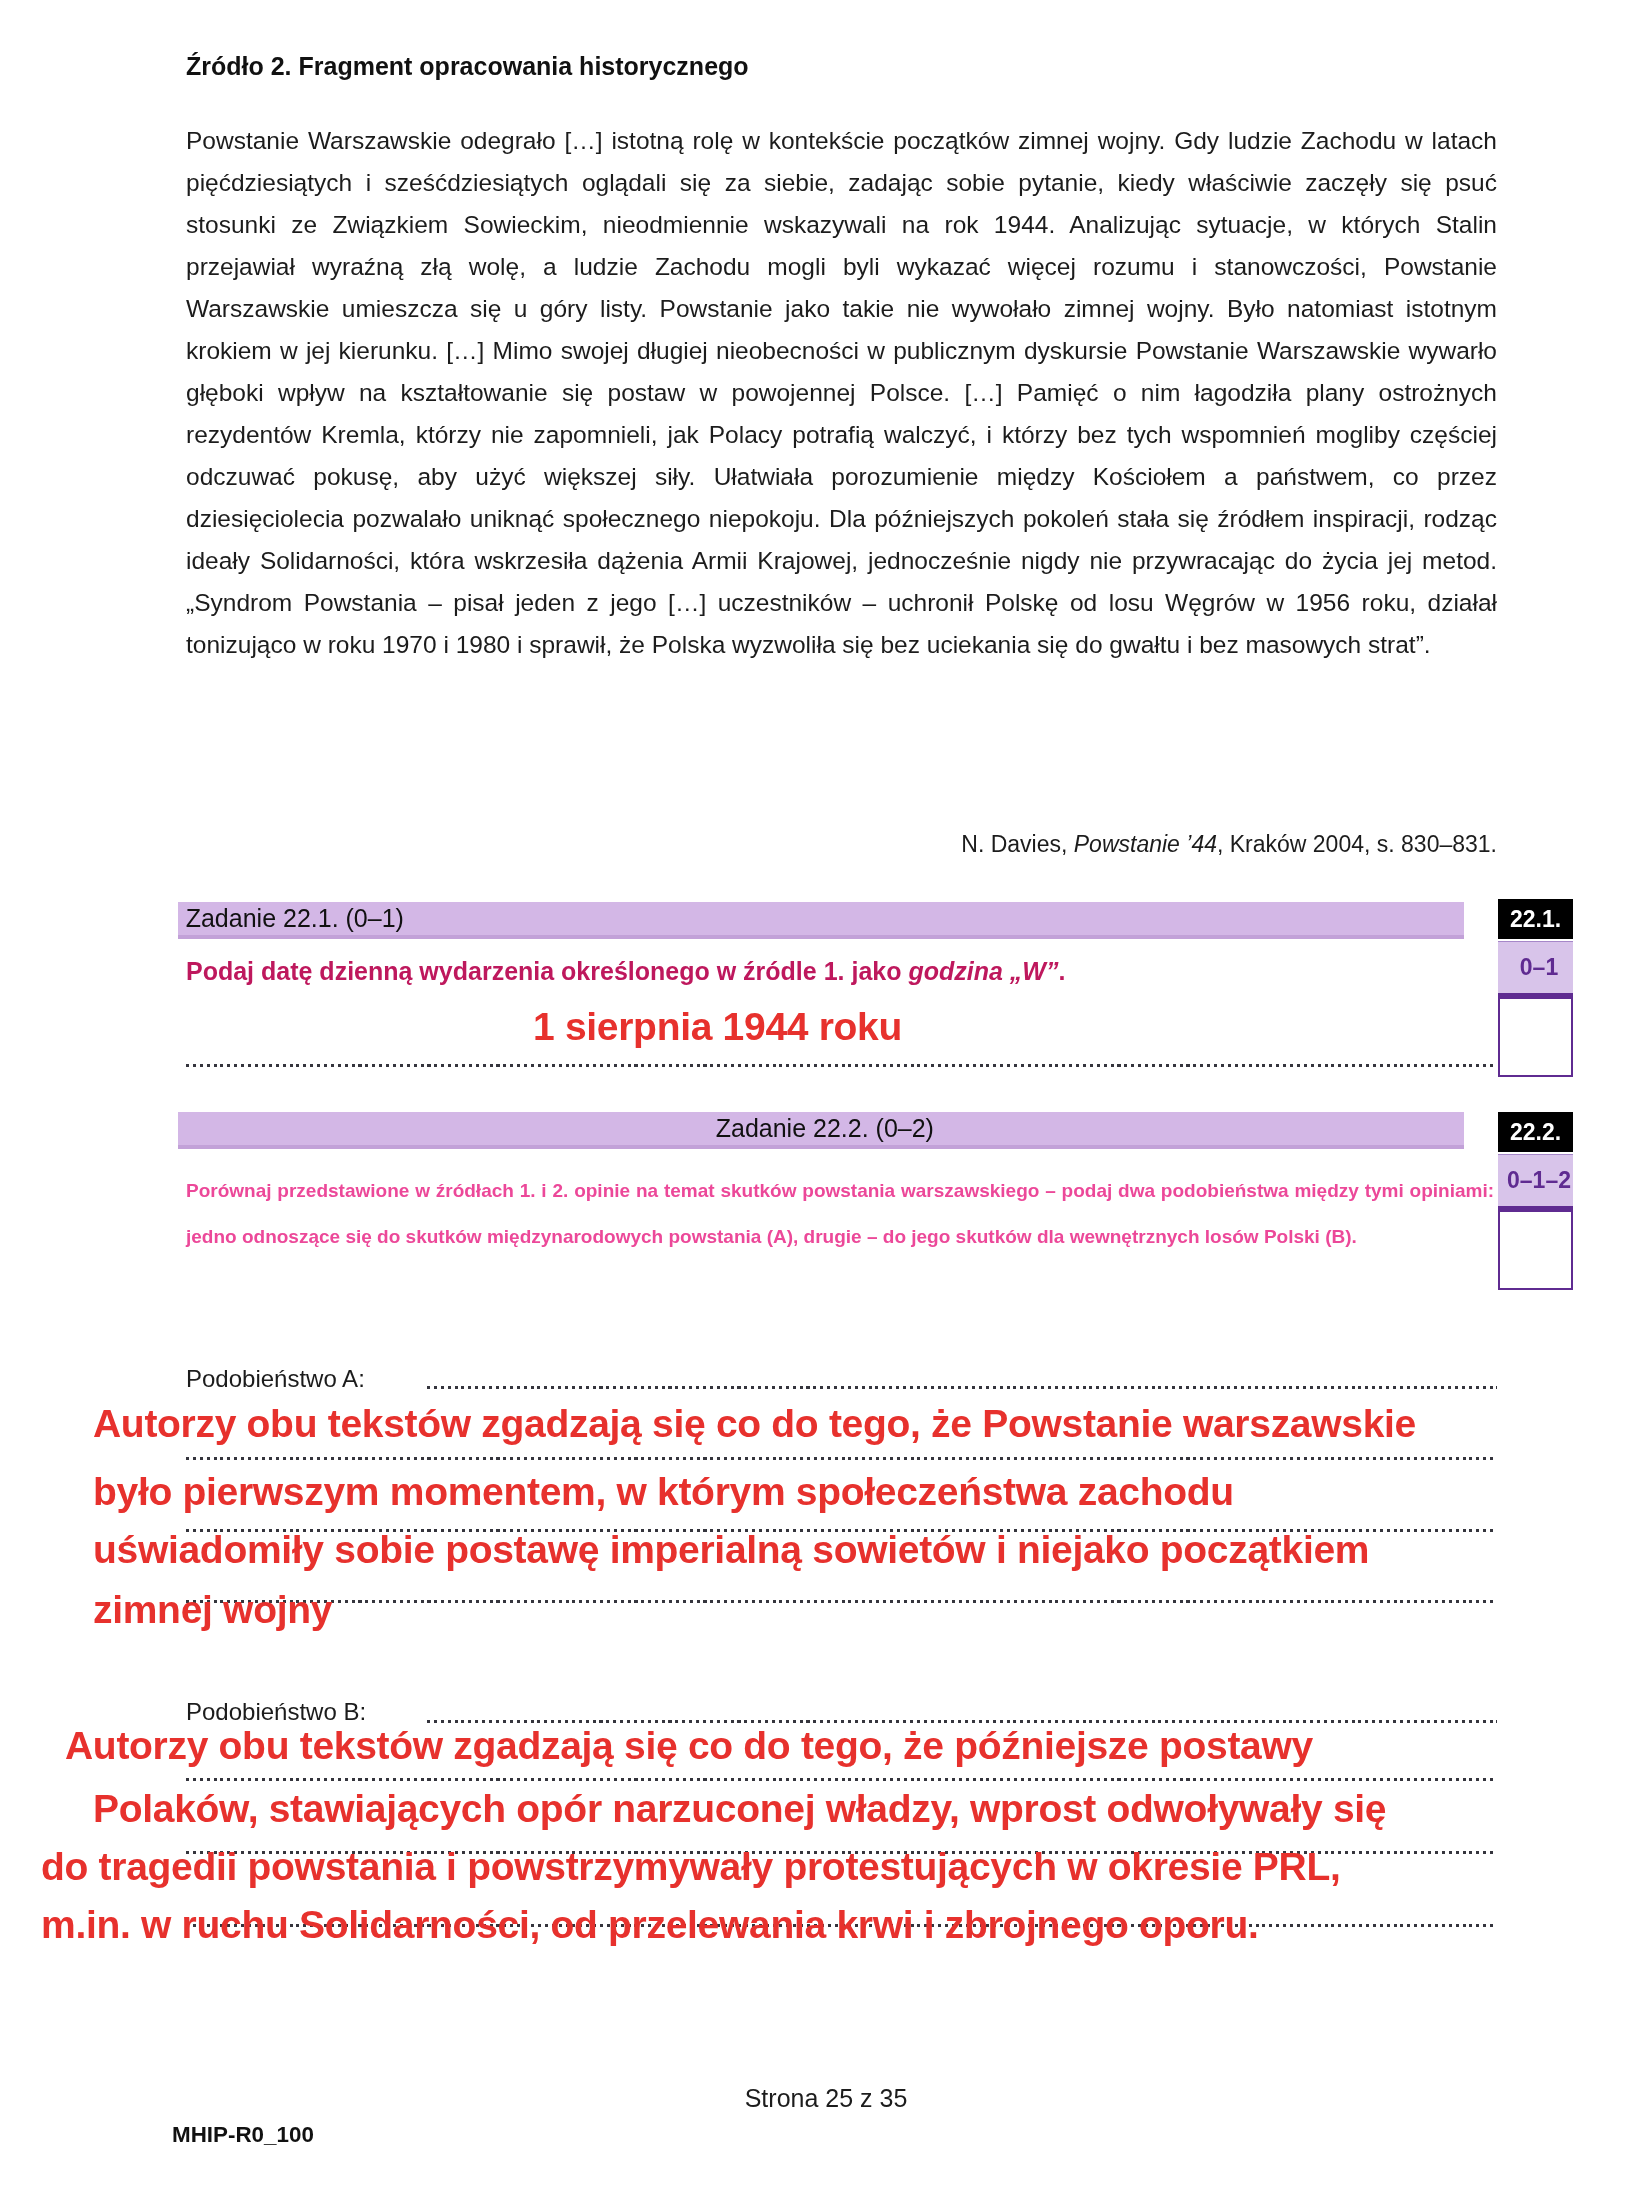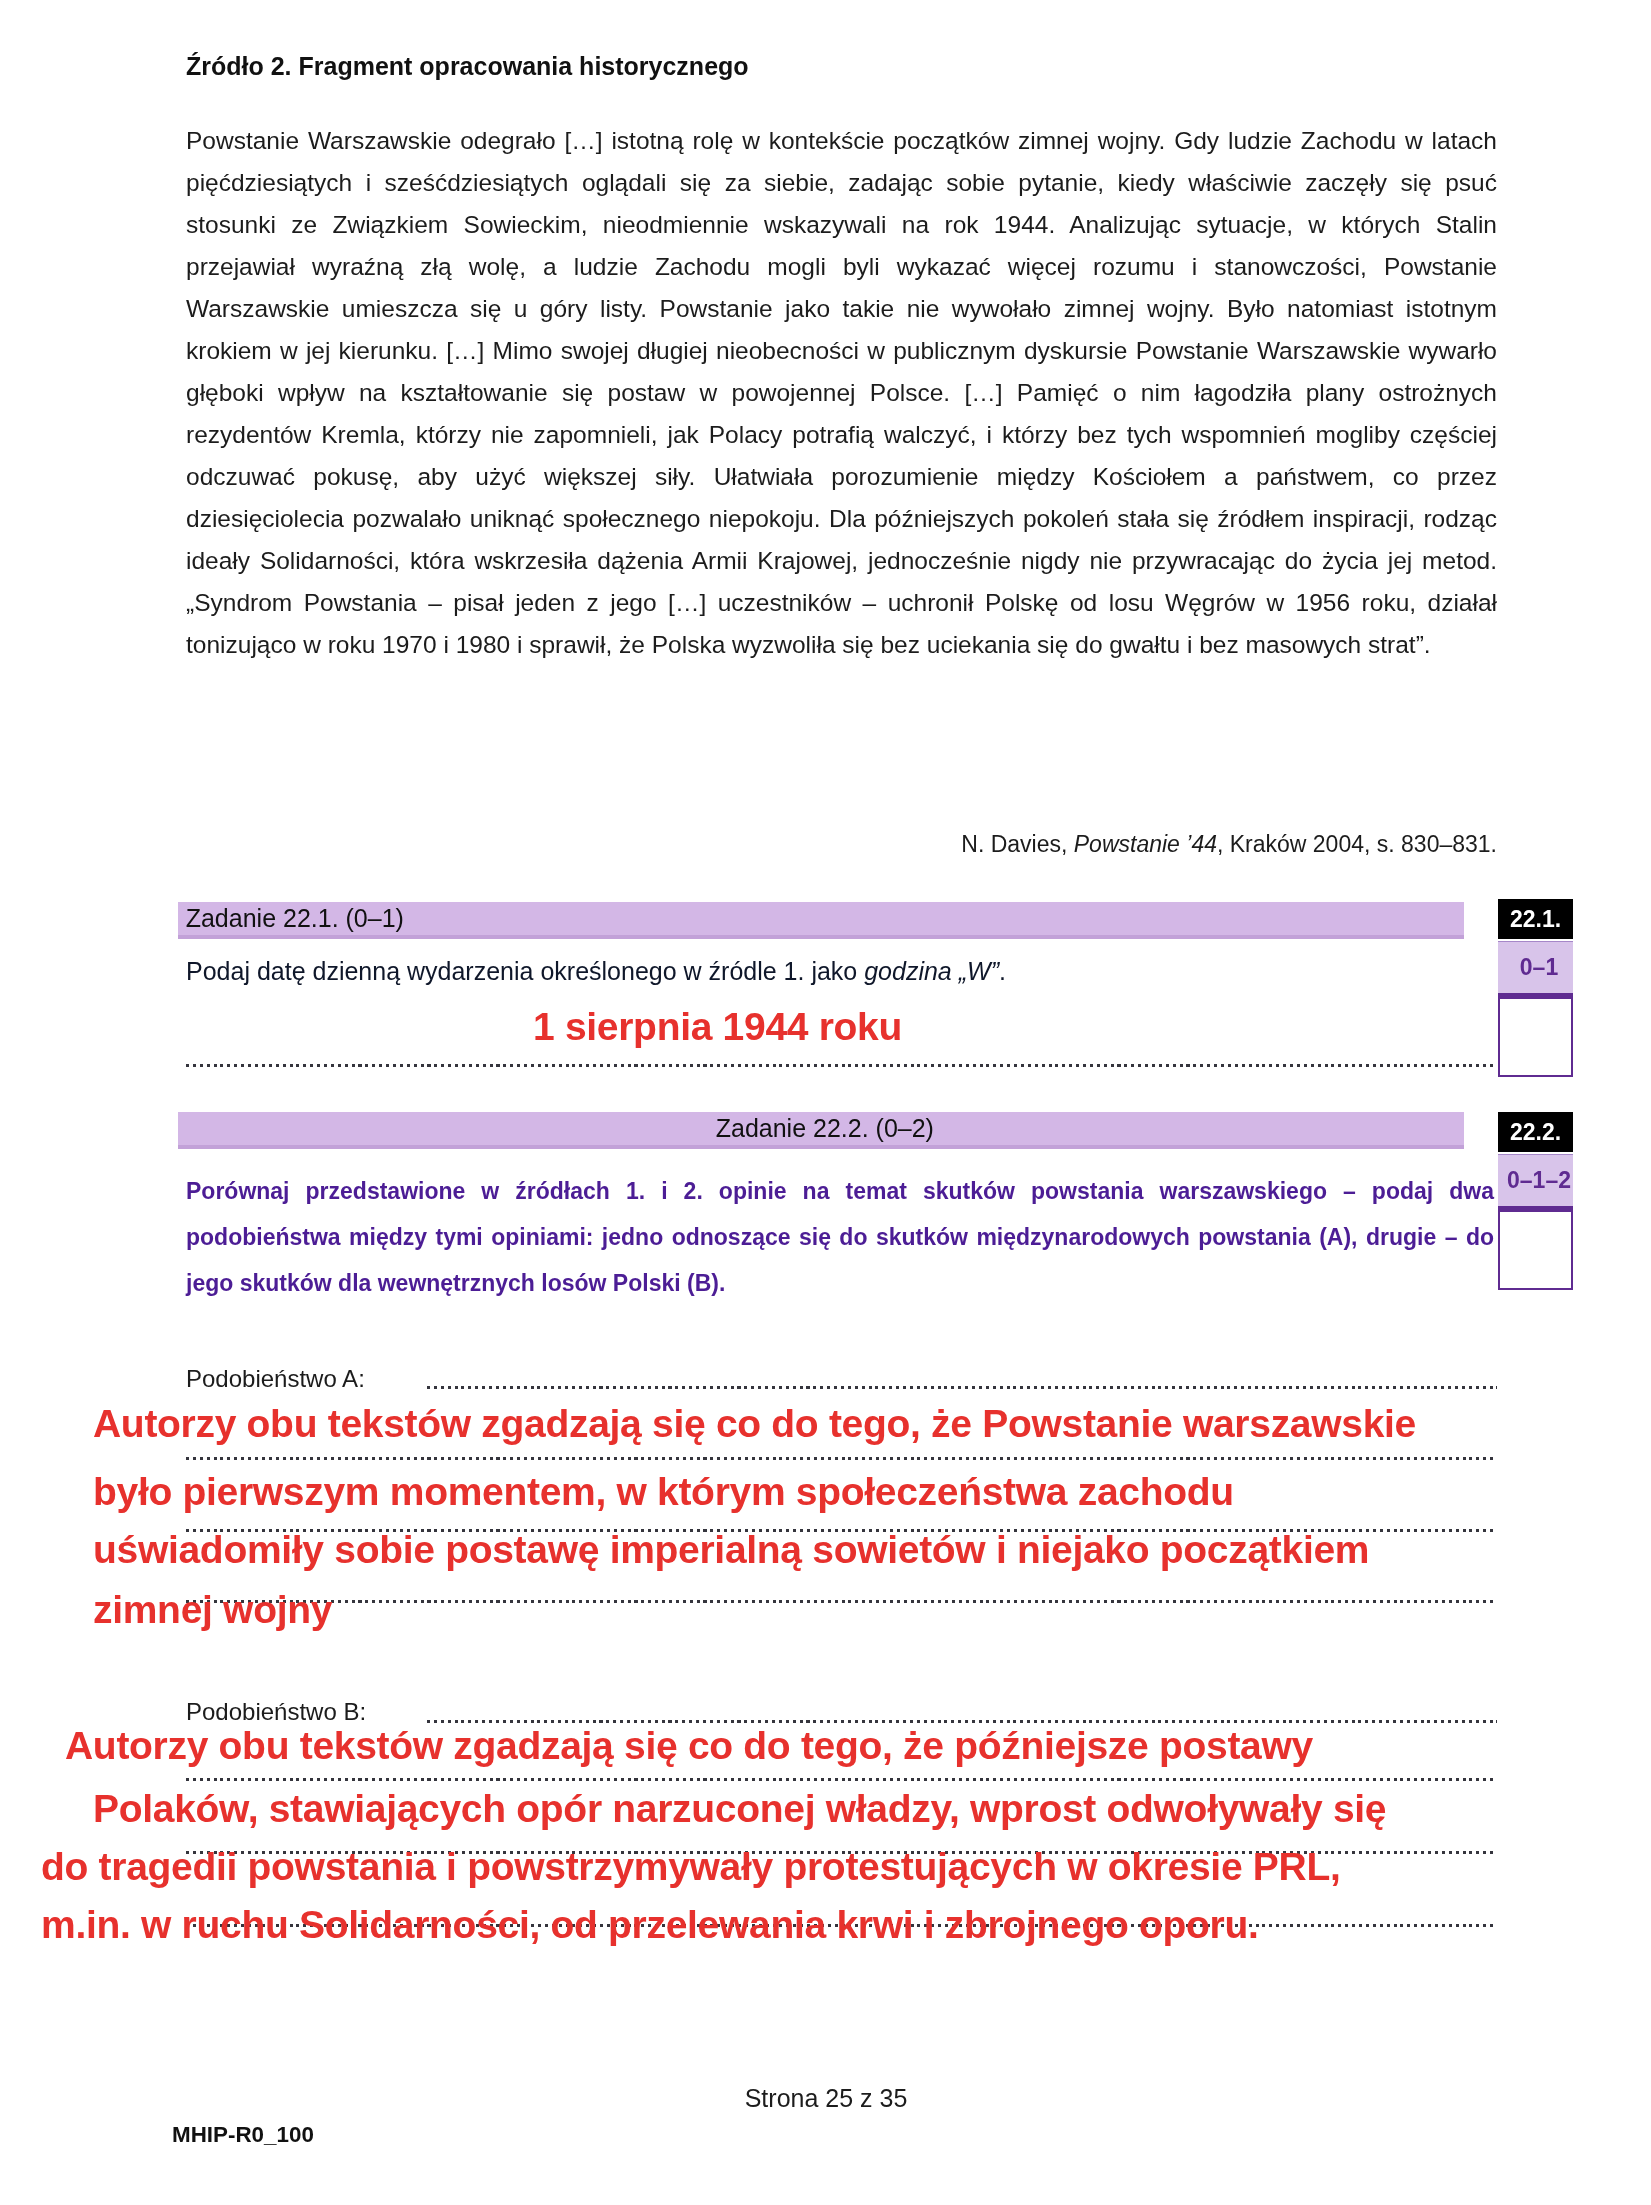--- a/index.html
+++ b/index.html
@@ -14,22 +14,22 @@
     width:1311px; font-size:24.5px; line-height:42px;
     text-align:justify; color:#1c1c1c;
   }
   .citation { width:1311px; font-size:23px; text-align:right; color:#1c1c1c; }
   .task-bar {
     width:1286px; height:37px; background:#d3b7e6;
     border-bottom:4.3px solid #c2a1d8;
     display:flex; align-items:center; padding-left:7.7px; box-sizing:border-box;
   }
   .task-bar span { font-size:25px; font-weight:normal; color:#111; }
-  .question { font-size:25px; font-weight:normal; color:#0f172a; }
-  .question-wrap { width:1308px; font-size:23px; font-weight:bold; color:#4c1d95; line-height:46px; text-align:justify; }
+  .question { font-size:25px; font-weight:bold; color:#be185d; }
+  .question-wrap { width:1308px; font-size:19px; font-weight:bold; color:#ec4899; line-height:46px; text-align:justify; }
   .dotline {
     height:3.4px;
     background-image:repeating-linear-gradient(to right, #35353d 0 3px, transparent 3px 6.9px);
   }
   .red-ans {
     color:#e7312d; font-weight:bold; font-size:39px; white-space:nowrap;
     letter-spacing:-0.3px;
   }
   .sim-label { font-size:24px; color:#1c1c1c; }
   .scorebox { width:75px; }

